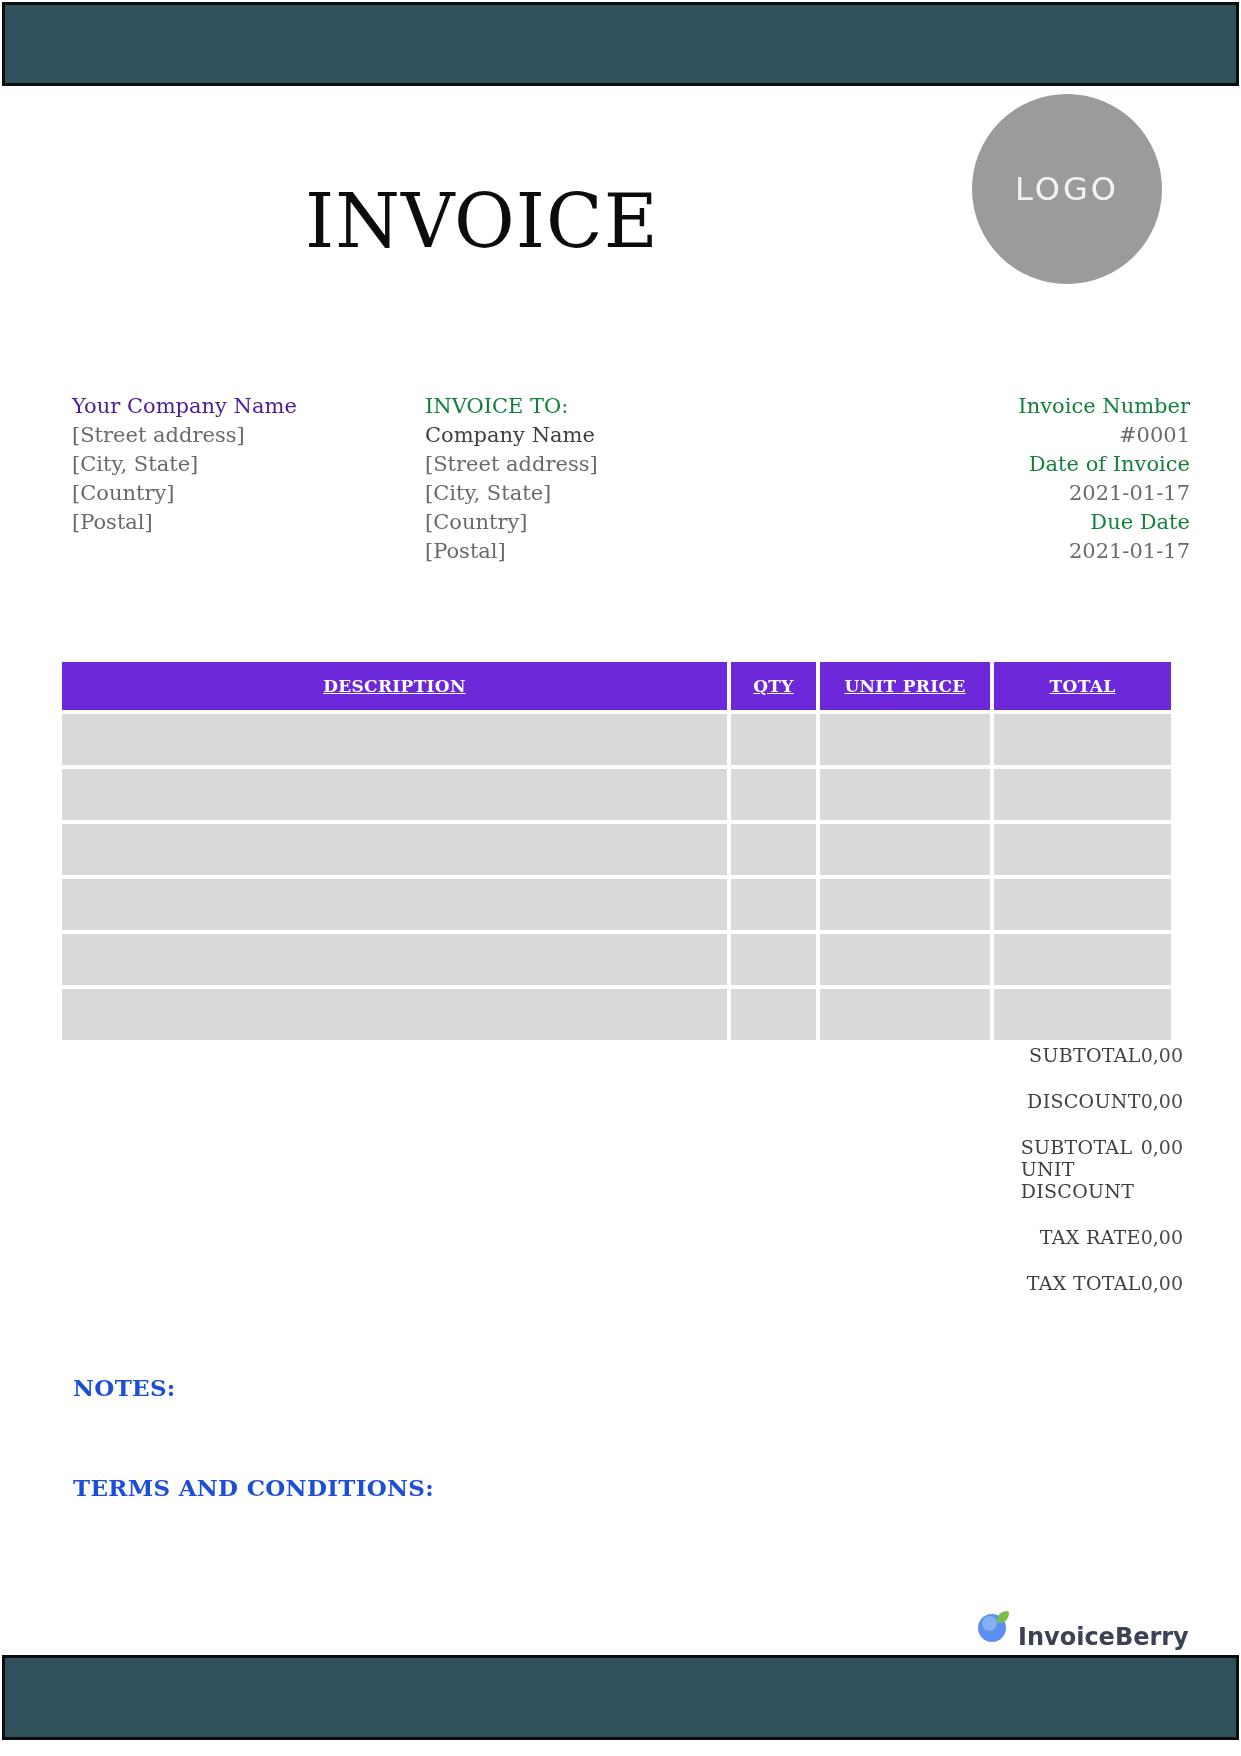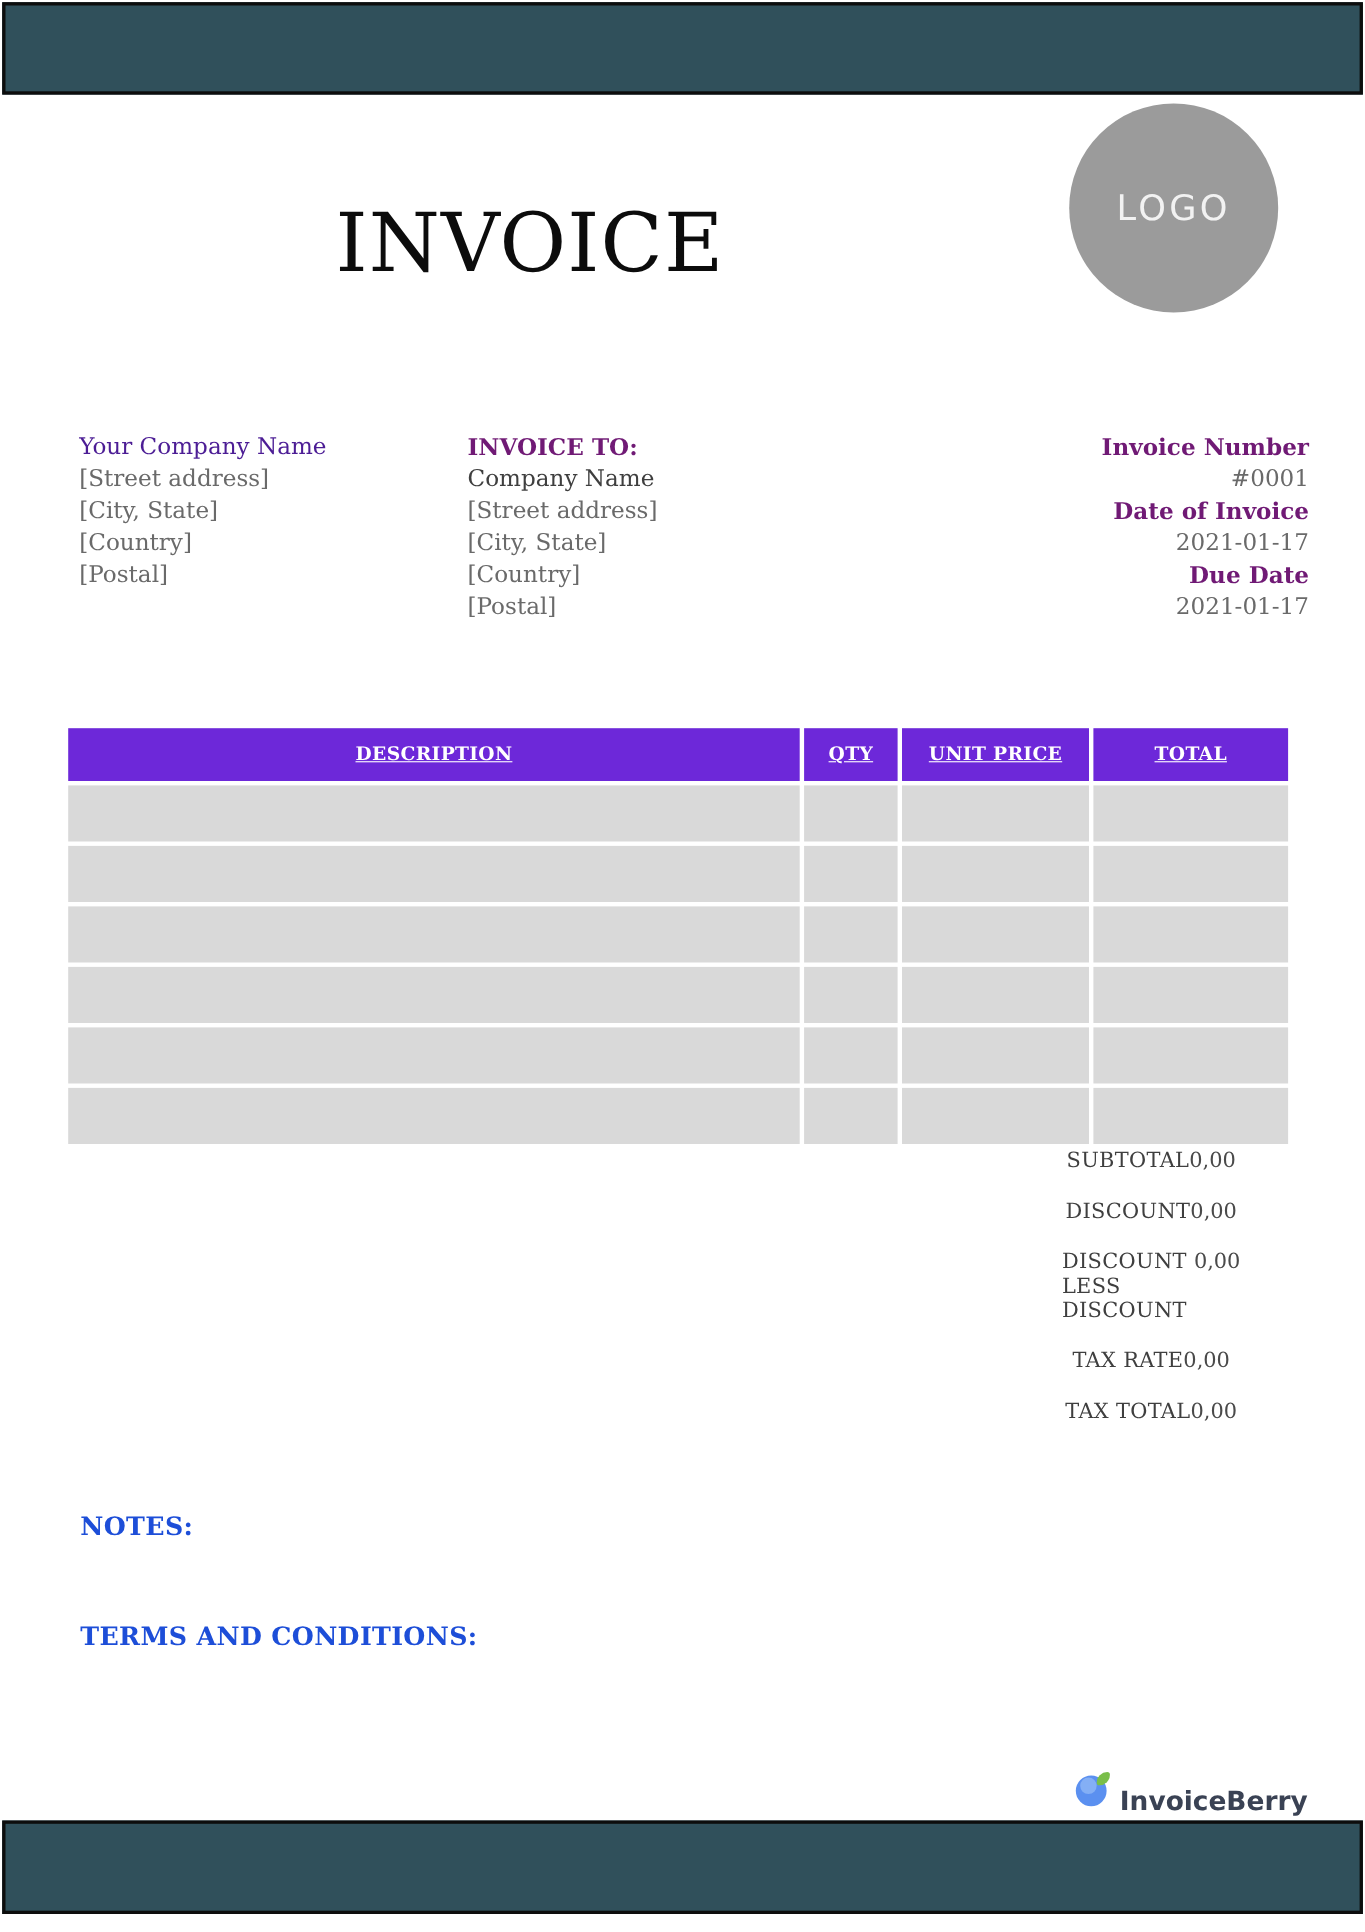--- a/index.html
+++ b/index.html
@@ -56,21 +56,21 @@
   
   .info-col {
     position: absolute;
     top: 392px;
     font-size: 21px;
     line-height: 29px;
   }
   .col-company { left: 72px; }
   .col-invoice-to { left: 425px; }
   .col-meta { right: 51px; text-align: right; }
-  .teal-strong { color: #701a75; font-weight: bold; }
+  .teal-strong { color: #15803d; font-weight: normal; }
   .teal { color: #4c1d95; }
   .gray-line { color: #6A6A6A; }
   .dark-line { color: #3F3F3F; }
 
   
   .items-table {
     position: absolute;
     left: 62px;
     top: 662px;
     width: 1109px;
@@ -96,21 +96,21 @@
   .totals {
     position: absolute;
     left: 910px;
     top: 1044px;
     width: 273px;
     font-size: 19px;
     color: #3F3F3F;
   }
   .totals .trow {
     display: flex;
-    justify-content: center;
+    justify-content: flex-end;
     align-items: flex-start;
     line-height: 22px;
     margin-bottom: 24px;
   }
   .totals .tlabel { max-width: 120px; letter-spacing: 0.3px; }
   .totals .tvalue { color: #4a4a4a; }
   .totals .trow.balance .tlabel { font-weight: bold; }
   .totals .trow.balance .tvalue {
     font-family: "DejaVu Sans", sans-serif;
     font-weight: bold;
@@ -252,21 +252,21 @@
   <div class="totals">
     <div class="trow">
       <span class="tlabel">SUBTOTAL</span>
       <span class="tvalue">0,00</span>
     </div>
     <div class="trow">
       <span class="tlabel">DISCOUNT</span>
       <span class="tvalue">0,00</span>
     </div>
     <div class="trow">
-      <span class="tlabel">DISCOUNT LESS DISCOUNT</span>
+      <span class="tlabel">SUBTOTAL UNIT DISCOUNT</span>
       <span class="tvalue">0,00</span>
     </div>
     <div class="trow">
       <span class="tlabel">TAX RATE</span>
       <span class="tvalue">0,00</span>
     </div>
     <div class="trow">
       <span class="tlabel">TAX TOTAL</span>
       <span class="tvalue">0,00</span>
     </div>

